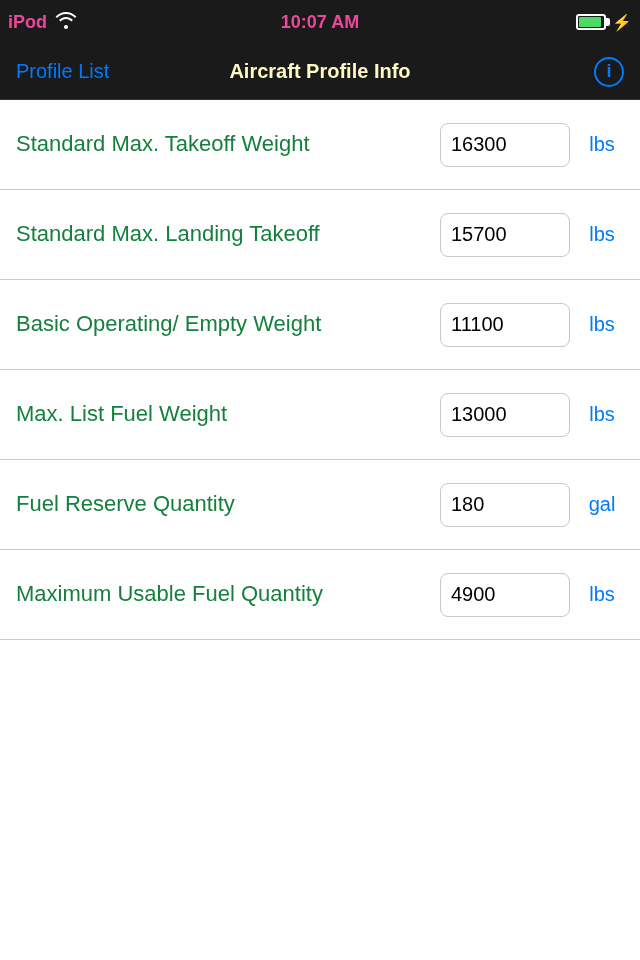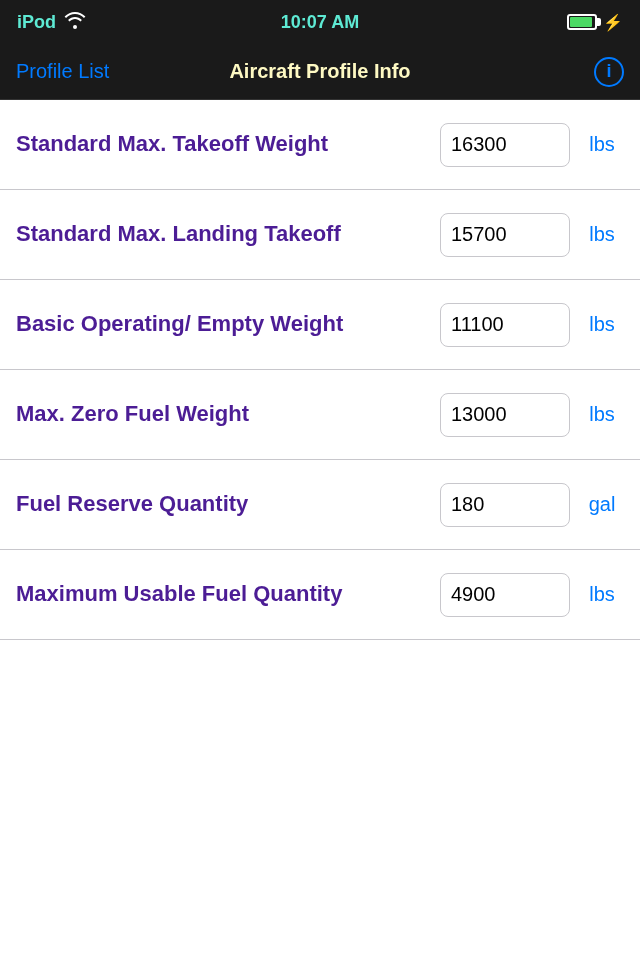--- a/index.html
+++ b/index.html
@@ -13,22 +13,22 @@
       overflow-x: hidden;
     }
 
     
     .status-bar {
       background: #1a1a1a;
       height: 44px;
       display: flex;
       align-items: center;
       justify-content: space-between;
-      padding: 0 17px;
-      color: #5eead4;
+      padding: 0 8px;
+      color: #ec4899;
       font-size: 18px;
       font-weight: 600;
     }
     .status-bar .left {
       display: flex;
       align-items: center;
       gap: 8px;
       font-size: 18px;
     }
     .status-bar .center {
@@ -121,22 +121,22 @@
       align-items: center;
       padding: 18px 16px;
       border-bottom: 1px solid #c8c7cc;
       background: #fff;
       min-height: 90px;
     }
 
     .row-label {
       flex: 1;
       font-size: 22px;
-      font-weight: 700;
-      color: #4c1d95;
+      font-weight: 400;
+      color: #15803d;
       line-height: 1.3;
     }
 
     .row-input-wrap {
       display: flex;
       align-items: center;
       gap: 10px;
       padding-left: 16px;
     }
 
@@ -206,21 +206,21 @@
       </div>
     </div>
     <div class="table-row">
       <div class="row-label">Basic Operating/ Empty Weight</div>
       <div class="row-input-wrap">
         <input class="row-input" type="text" value="11100" style="">
         <span class="row-unit">lbs</span>
       </div>
     </div>
     <div class="table-row">
-      <div class="row-label">Max. Zero Fuel Weight</div>
+      <div class="row-label">Max. List Fuel Weight</div>
       <div class="row-input-wrap">
         <input class="row-input" type="text" value="13000" style="">
         <span class="row-unit">lbs</span>
       </div>
     </div>
     <div class="table-row">
       <div class="row-label">Fuel Reserve Quantity</div>
       <div class="row-input-wrap">
         <input class="row-input" type="text" value="180" style="">
         <span class="row-unit">gal</span>

